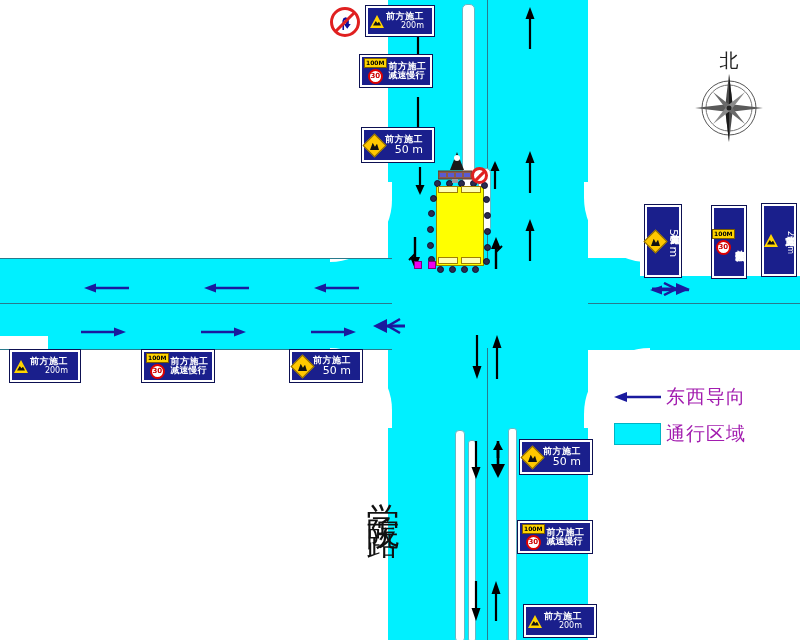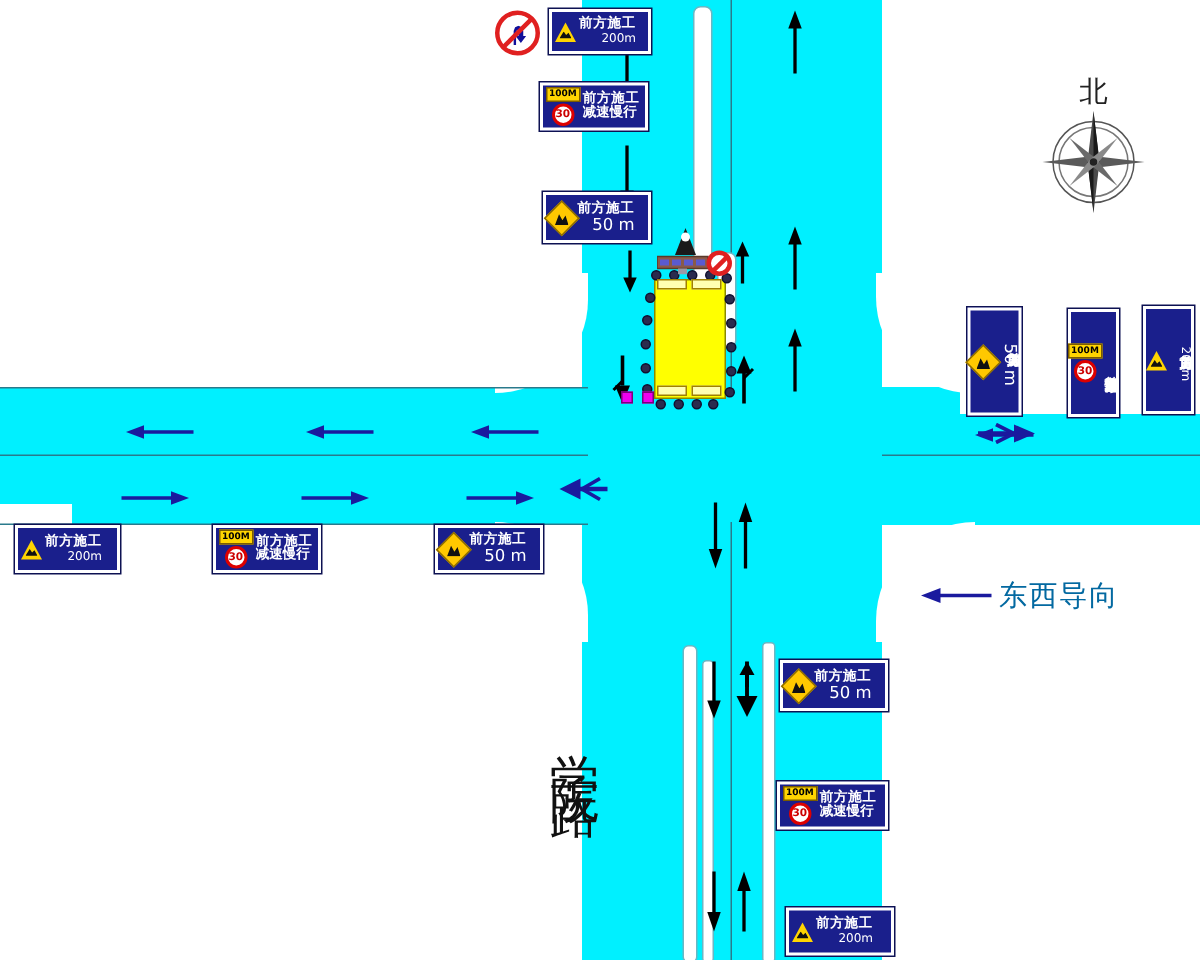--- a/index.html
+++ b/index.html
@@ -83,21 +83,21 @@
 
   
   .compass{position:absolute;}
   .compass .n{position:absolute;top:-2px;left:50%;transform:translateX(-50%);
               font-family:"DejaVu Serif","Liberation Serif",serif;font-size:19px;color:#222;}
 
   
   #legend{position:absolute;left:608px;top:378px;width:188px;}
   .lrow{display:flex;align-items:center;height:37px;}
   .lkey{width:58px;display:flex;align-items:center;justify-content:center;}
-  .llab{font-family:Liberation Sans, sans-serif;font-size:19px;color:#0369a1;
+  .llab{font-family:Liberation Sans, sans-serif;font-size:19px;color:#a21caf;
         letter-spacing:1px;}
   .sw-yellow{width:45px;height:24px;background:#ffff00;border:1px solid #9a9a00;}
   .sw-cyan{width:45px;height:20px;background:#00f0ff;border:1px solid #00b4c4;}
   .sw-mag{width:15px;height:15px;background:#ee00ee;border:1px solid #8a008a;}
   .sw-circ{width:19px;height:19px;border-radius:50%;background:#ffff00;
            border:1px solid #8a8a00;}
 </style>
 </head>
 <body>
 
@@ -490,15 +490,21 @@
   <div id="legend">
     <div class="lrow">
       <span class="lkey">
         <svg width="52" height="12">
             <path d="M50,6 L14,6" stroke="#1a1a9e" stroke-width="2.4" fill="none"></path>
             <path d="M3,6 L16,1 L16,11 Z" fill="#1a1a9e"></path>
           </svg>
       </span>
       <span class="llab">东西导向</span>
     </div>
+    <div class="lrow">
+      <span class="lkey">
+        <span class="sw-cyan"></span>
+      </span>
+      <span class="llab">通行区域</span>
+    </div>
   </div>
 
 </div>
 
 </body></html>

